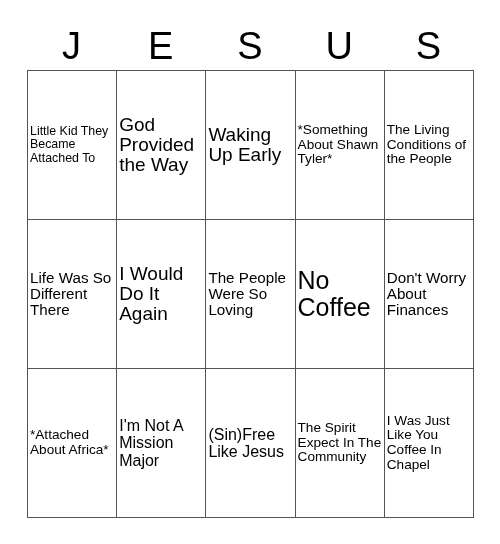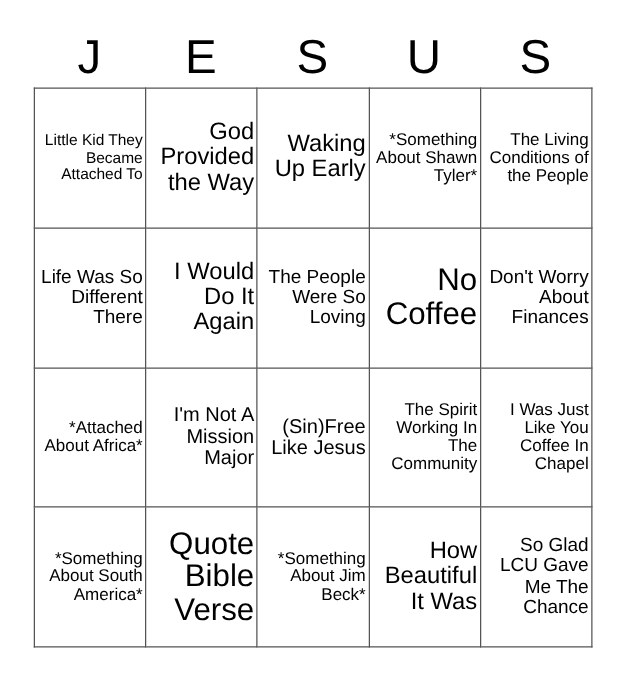--- a/index.html
+++ b/index.html
@@ -44,21 +44,21 @@
     top: 70px;
     width: 446px;
     height: 448px;
     border-collapse: collapse;
     table-layout: fixed;
   }
   #grid td {
     width: 89.2px;
     height: 89.6px;
     border: 1px solid #545454;
-    text-align: right;
+    text-align: left;
     vertical-align: middle;
     padding: 1px 2px;
     color: #000000;
     font-family: "Liberation Sans", sans-serif;
     line-height: 1.07;
     overflow: hidden;
     box-sizing: border-box;
     background: #ffffff;
   }
   .fs-xs  { font-size: 12.4px; }
@@ -94,26 +94,19 @@
         <td class="fs-m">Life Was So Different There</td>
         <td class="fs-xl">I Would Do It Again</td>
         <td class="fs-m">The People Were So Loving</td>
         <td class="fs-xxl">No Coffee</td>
         <td class="fs-m">Don't Worry About Finances</td>
       </tr>
       <tr>
         <td class="fs-s">*Attached About Africa*</td>
         <td class="fs-l">I'm Not A Mission Major</td>
         <td class="fs-l">(Sin)Free Like Jesus</td>
-        <td class="fs-s">The Spirit Working In The Community</td>
+        <td class="fs-s">The Spirit Expect In The Community</td>
         <td class="fs-s">I Was Just Like You Coffee In Chapel</td>
-      </tr>
-      <tr>
-        <td class="fs-s">*Something About South America*</td>
-        <td class="fs-xxl">Quote Bible Verse</td>
-        <td class="fs-s">*Something About Jim Beck*</td>
-        <td class="fs-xl">How Beautiful It Was</td>
-        <td class="fs-m">So Glad LCU Gave Me The Chance</td>
       </tr>
     </tbody>
   </table>
 
 </div>
 
 </body></html>

